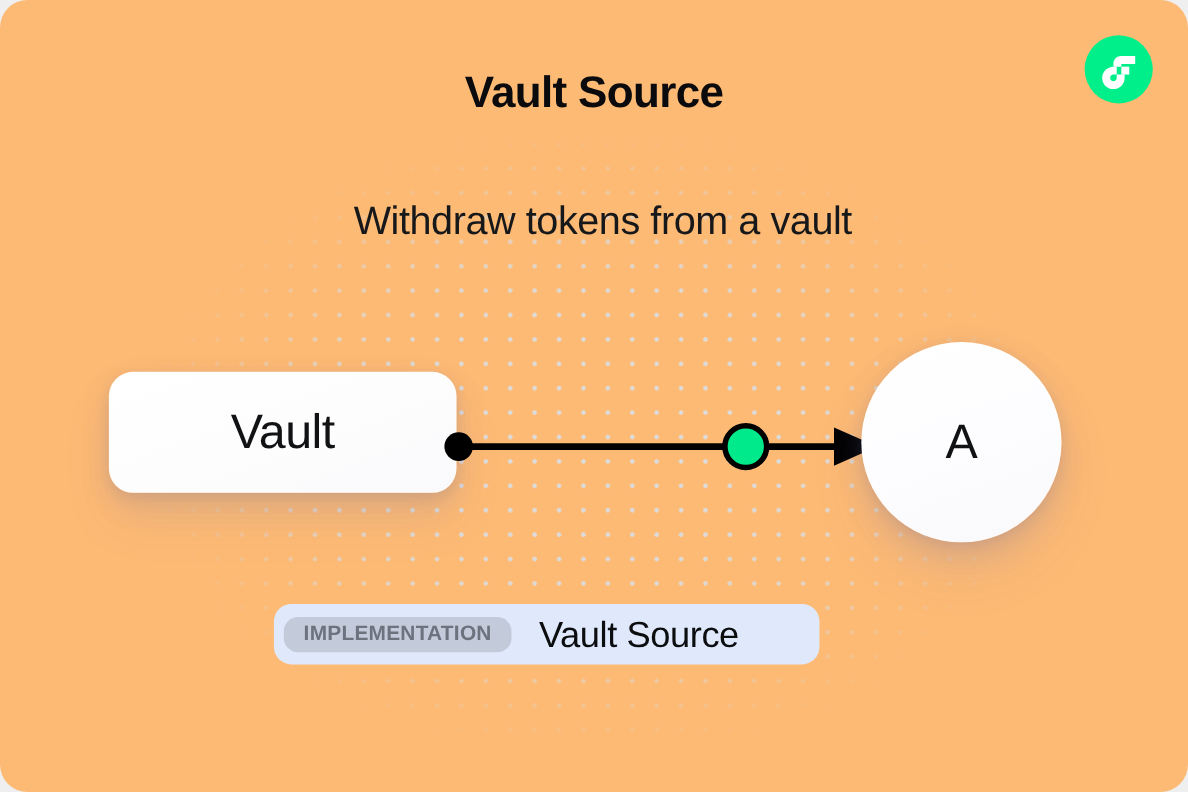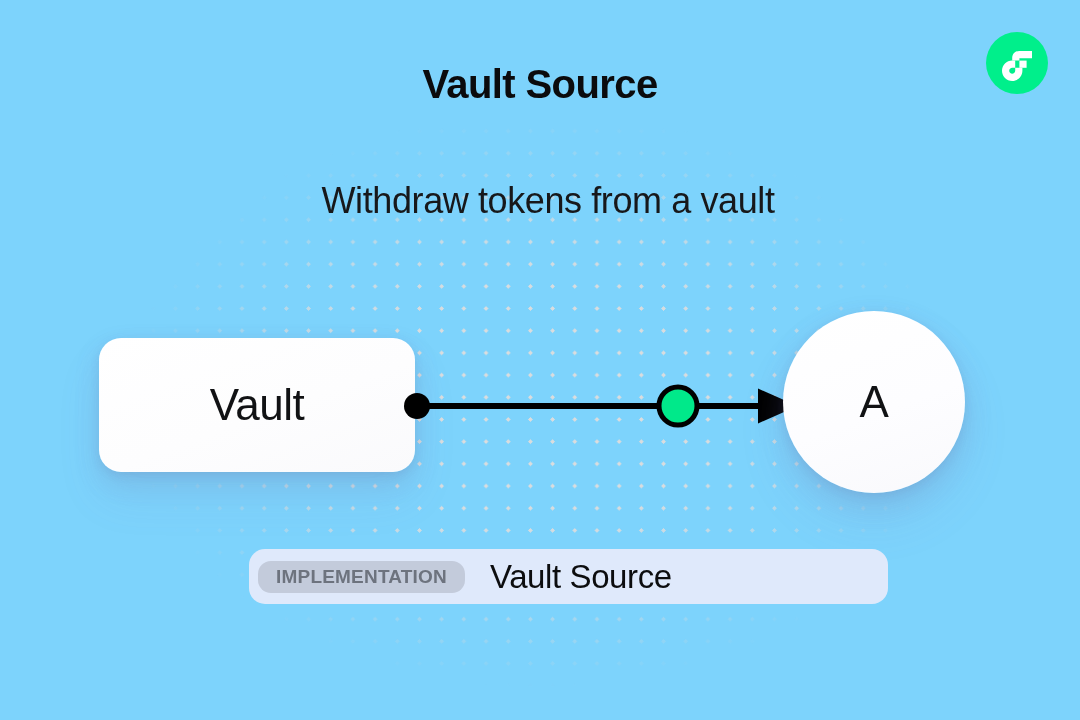--- a/index.html
+++ b/index.html
@@ -13,21 +13,22 @@
     background: #efeff0;
     font-family: "Liberation Sans", sans-serif;
     position: relative;
     -webkit-font-smoothing: antialiased;
   }
 
   
   #canvas {
     position: absolute;
     inset: 0;
-    background: #7dd3fc;
+    background: #fdba74;
+    border-radius: 25px;
   }
   #dotgrid {
     position: absolute;
     left: 0; top: 0;
     width: 1080px;
     height: 720px;
     background-image: radial-gradient(circle at center, #dcdcdd 1.9px, rgba(220,220,221,0) 2.1px);
     background-size: 22.2px 22.2px;
     background-position: 9px 9px;
     -webkit-mask-image: radial-gradient(ellipse 430px 300px at 540px 400px,
@@ -81,21 +82,21 @@
     justify-content: center;
   }
   #brand-logo svg { display: block; }
 
   
   #vault-node {
     position: absolute;
     left: 99px;
     top: 338px;
     width: 316px;
-    height: 134px;
+    height: 110px;
     border-radius: 22px;
     background: linear-gradient(160deg, #ffffff 0%, #fdfdfe 55%, #fafafc 100%);
     box-shadow: 0 10px 26px rgba(110, 110, 160, 0.16),
                 0 3px 10px rgba(90, 90, 140, 0.10),
                 0 26px 44px rgba(120, 120, 175, 0.10);
     display: flex;
     align-items: center;
     justify-content: center;
   }
   #vault-node-label {
@@ -133,21 +134,21 @@
     width: 1080px;
     height: 720px;
     pointer-events: none;
   }
 
   
   #implementation-badge {
     position: absolute;
     left: 249px;
     top: 549px;
-    width: 639px;
+    width: 496px;
     height: 55px;
     border-radius: 16px;
     background: #dfe9fb;
     display: flex;
     align-items: center;
     padding-left: 9px;
     box-sizing: border-box;
   }
   #implementation-tag {
     background: #c3cbdb;

